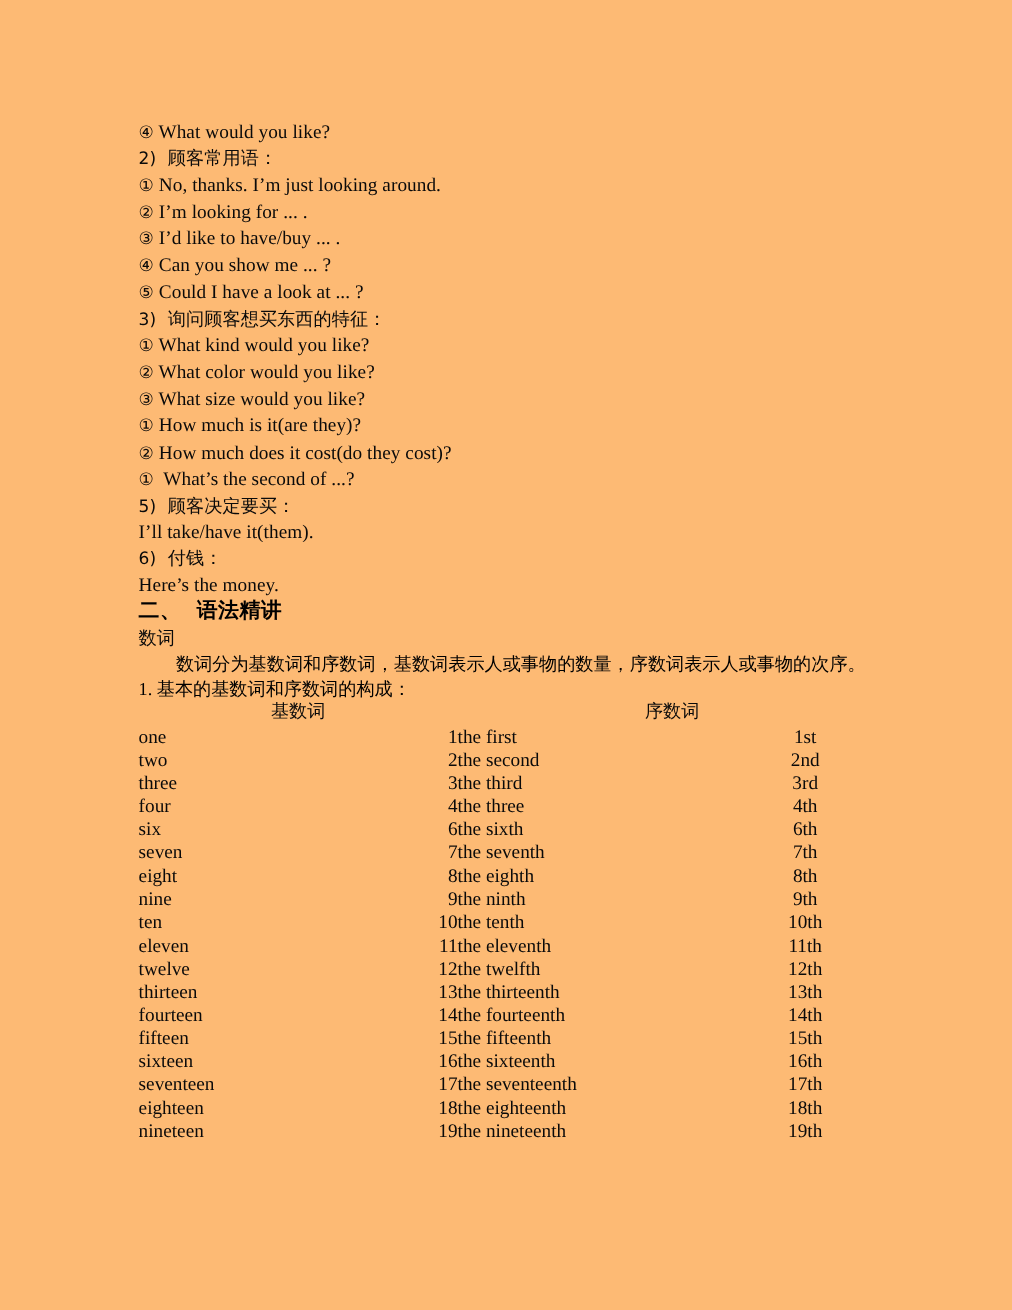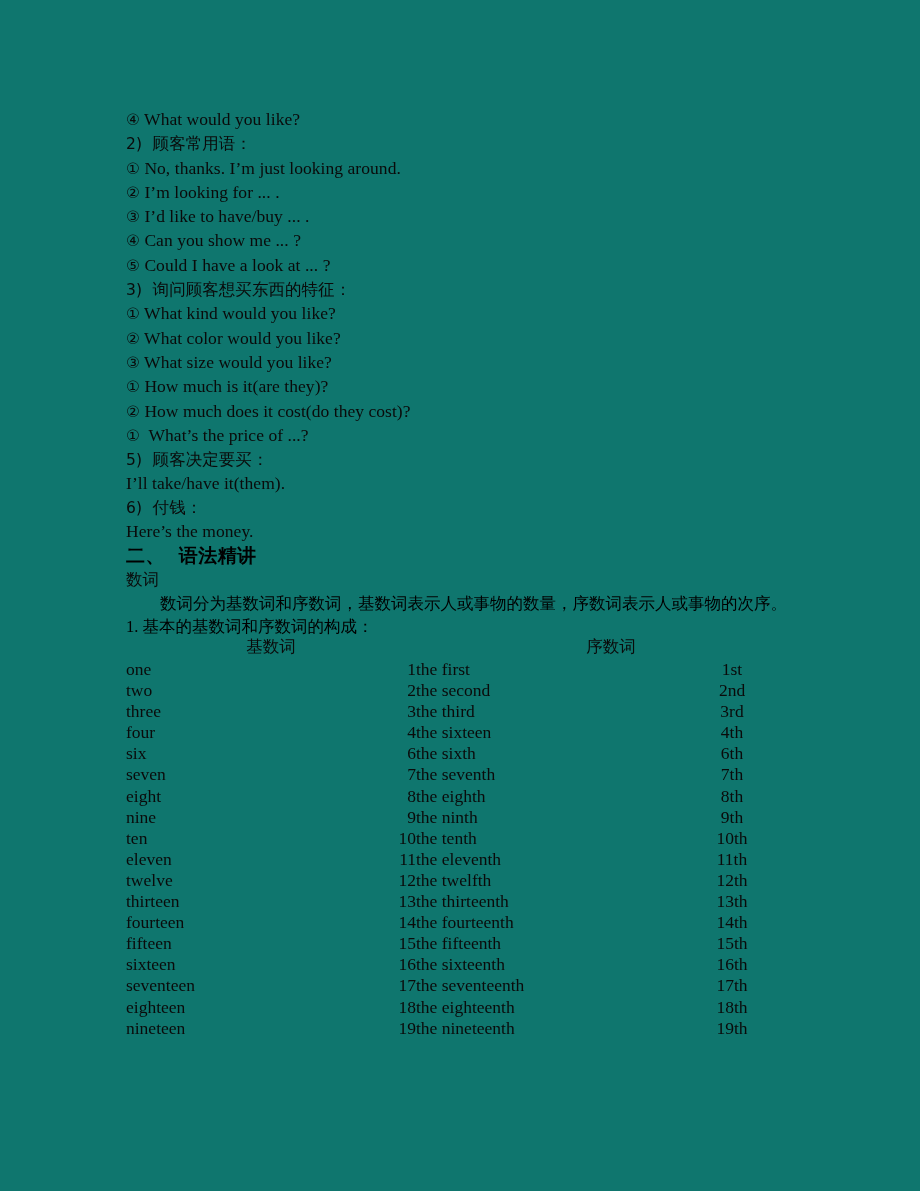--- a/index.html
+++ b/index.html
@@ -9,21 +9,21 @@
     background: #ffffff;
   }
   body {
     font-family: "Liberation Serif", "DejaVu Serif", serif;
     color: #000000;
   }
   #page {
     position: relative;
     width: 920px;
     height: 1191px;
-    background: #0f766e;
+    background: #fdba74;
     overflow: hidden;
   }
   .content {
     position: absolute;
     left: 126px;
     top: 108px;
     width: 680px;
   }
   .line {
     font-size: 17.5px;
@@ -103,21 +103,21 @@
         <div class="line"><span class="marker">②</span><span> I’m looking for ... .</span></div>
         <div class="line"><span class="marker">③</span><span> I’d like to have/buy ... .</span></div>
         <div class="line"><span class="marker">④</span><span> Can you show me ... ?</span></div>
         <div class="line"><span class="marker">⑤</span><span> Could I have a look at ... ?</span></div>
         <div class="line cn"><span class="marker">3)</span><span>  询问顾客想买东西的特征：</span></div>
         <div class="line"><span class="marker">①</span><span> What kind would you like?</span></div>
         <div class="line"><span class="marker">②</span><span> What color would you like?</span></div>
         <div class="line"><span class="marker">③</span><span> What size would you like?</span></div>
         <div class="line"><span class="marker">①</span><span> How much is it(are they)?</span></div>
         <div class="line"><span class="marker">②</span><span> How much does it cost(do they cost)?</span></div>
-        <div class="line"><span class="marker">①</span><span>  What’s the price of ...?</span></div>
+        <div class="line"><span class="marker">①</span><span>  What’s the second of ...?</span></div>
         <div class="line cn"><span class="marker">5)</span><span>  顾客决定要买：</span></div>
         <div class="line"><span>I’ll take/have it(them).</span></div>
         <div class="line cn"><span class="marker">6)</span><span>  付钱：</span></div>
         <div class="line"><span>Here’s the money.</span></div>
       </div>
 
     <div class="heading-bold">二、  语法精讲</div>
 
     <div class="line cn">数词</div>
 
@@ -148,21 +148,21 @@
         </tr>
         <tr>
           <td class="col-card-word ind1">three</td>
           <td class="col-card-num">3</td>
           <td class="col-ord-word oind1">the third</td>
           <td class="col-ord-num">3rd</td>
         </tr>
         <tr>
           <td class="col-card-word ind1">four</td>
           <td class="col-card-num">4</td>
-          <td class="col-ord-word oind1">the sixteen</td>
+          <td class="col-ord-word oind1">the three</td>
           <td class="col-ord-num">4th</td>
         </tr>
         <tr>
           <td class="col-card-word ">six</td>
           <td class="col-card-num">6</td>
           <td class="col-ord-word oind1">the sixth</td>
           <td class="col-ord-num">6th</td>
         </tr>
         <tr>
           <td class="col-card-word ind1">seven</td>

